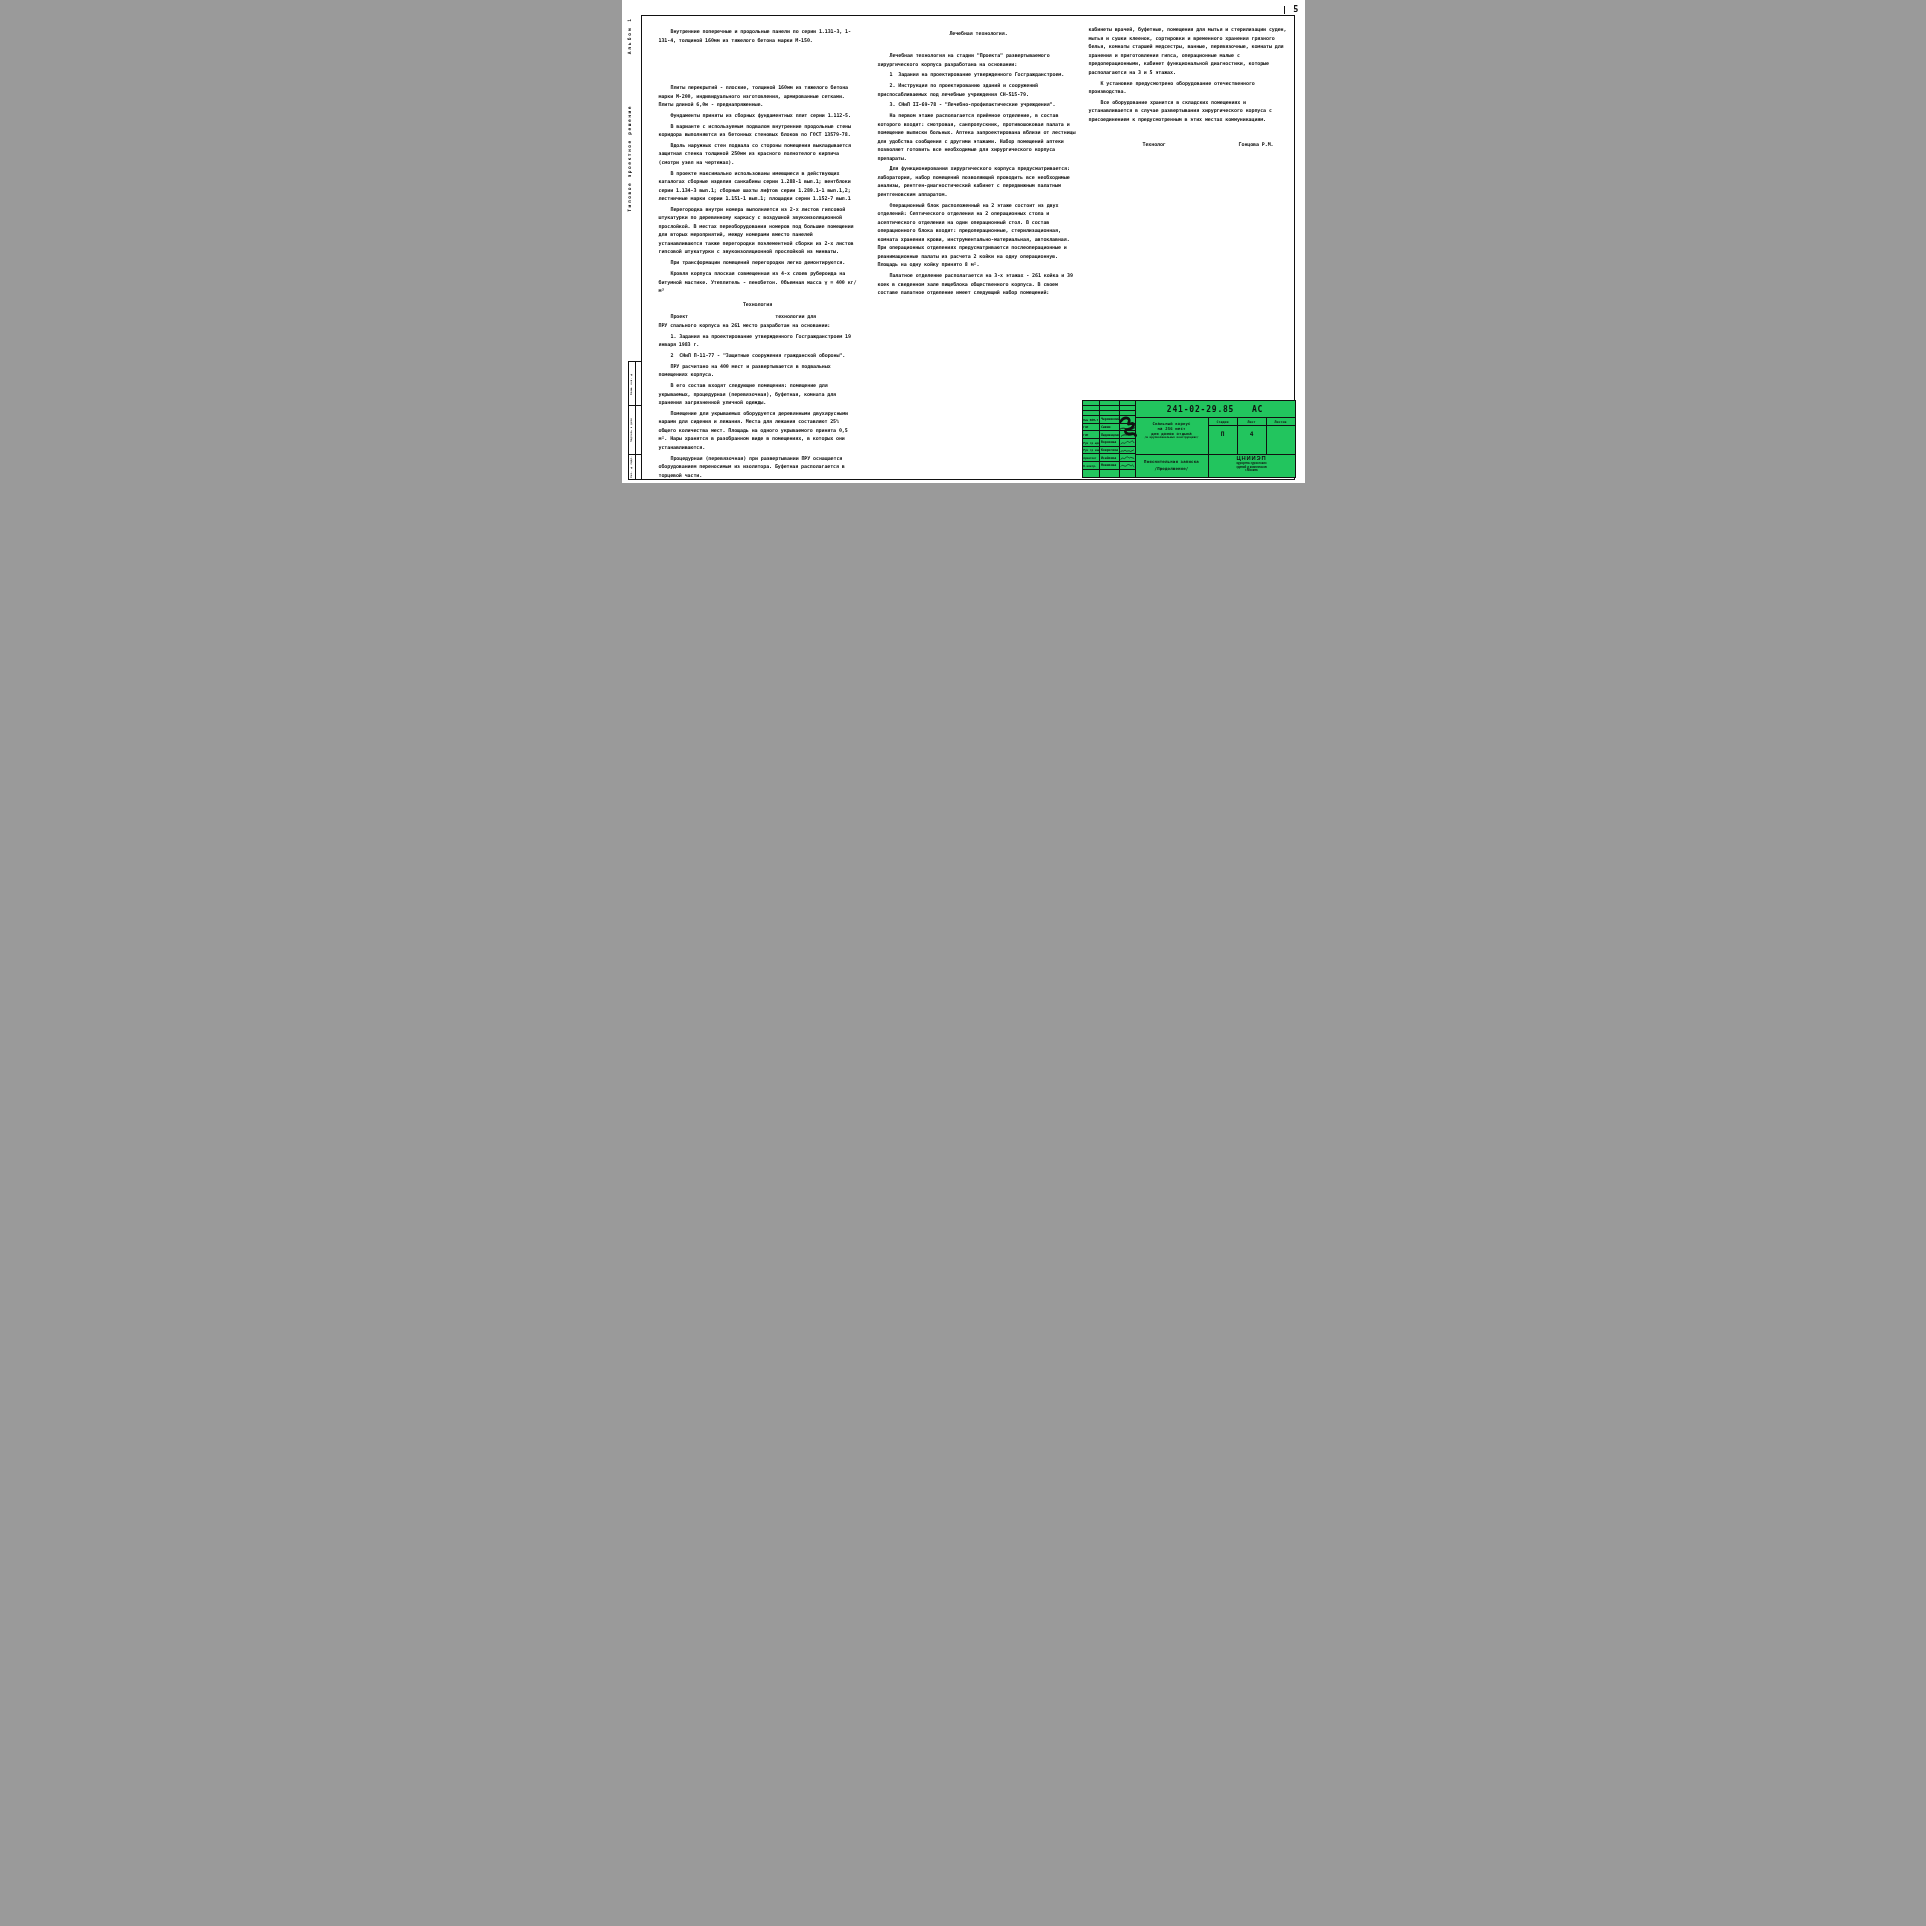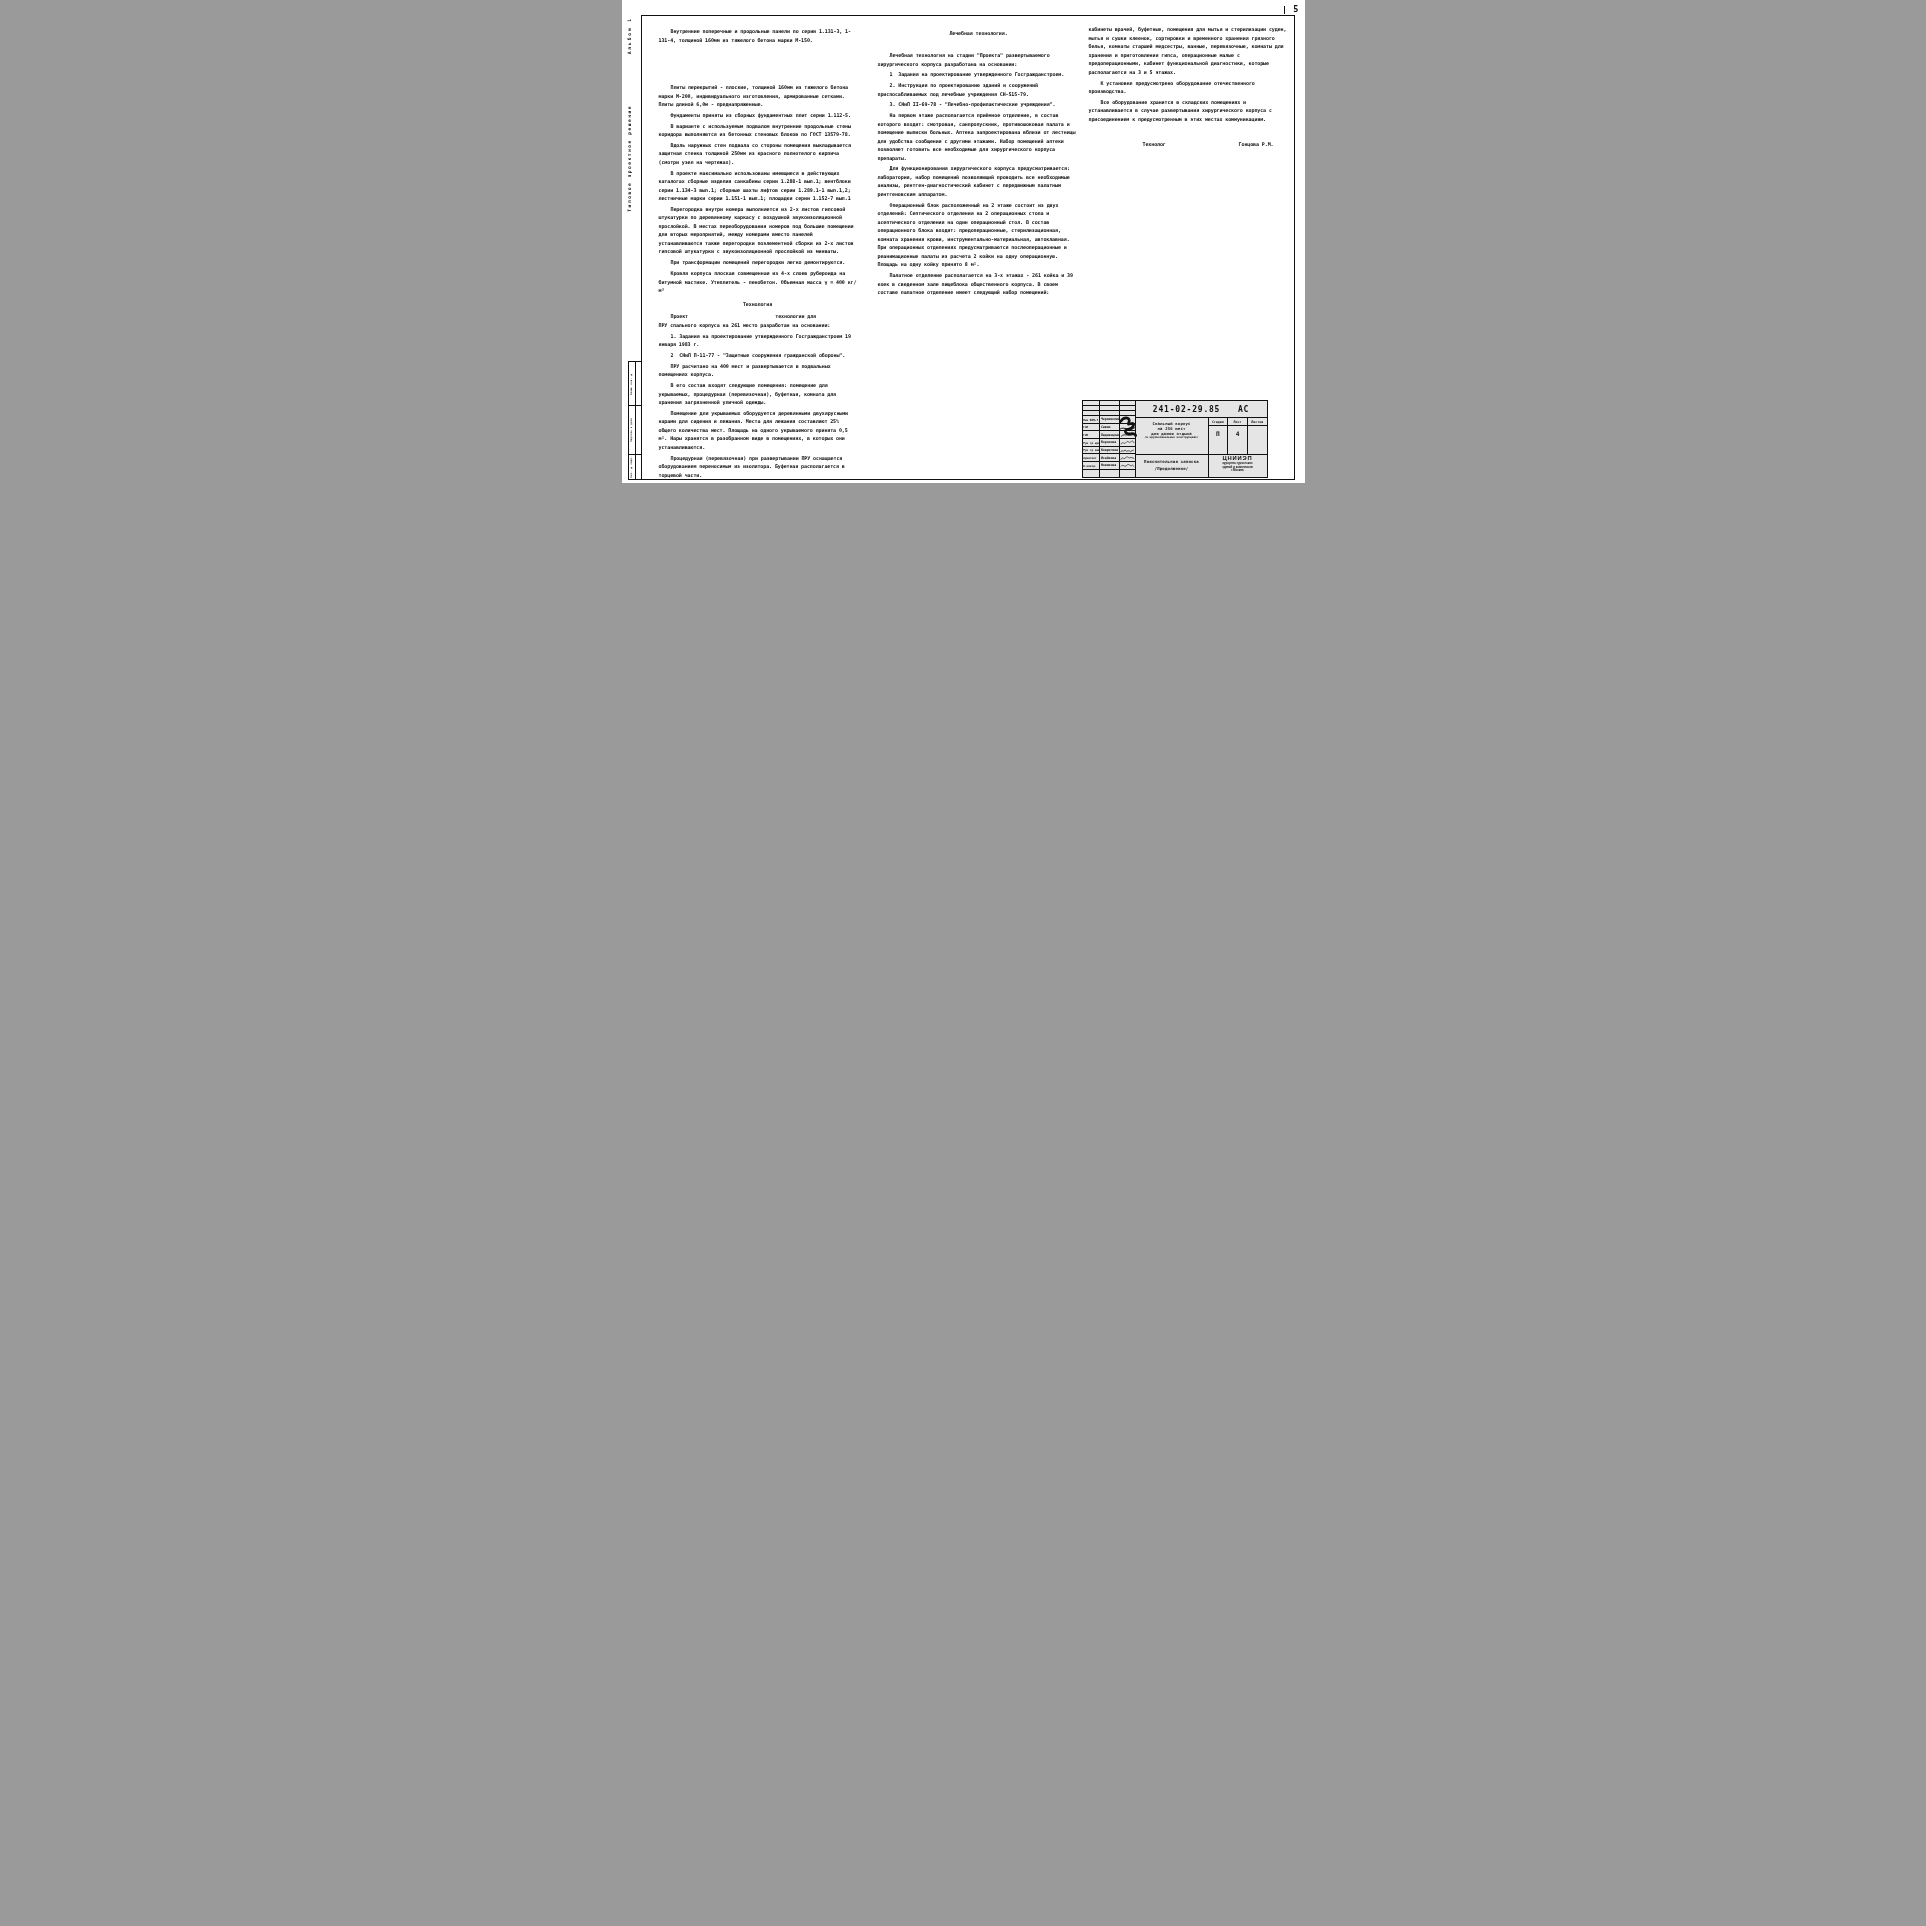--- a/index.html
+++ b/index.html
@@ -42,21 +42,21 @@
   .col2{left:256px;top:27px;width:202px;}
   .col3{left:467px;top:25.4px;width:199px;}
   .col p{margin:0 0 2.3px 0;text-indent:2.4em;white-space:pre-wrap;}
   .col p.noindent{text-indent:0;}
   .gap-after{margin-bottom:39px !important;}
   .heading{text-align:center;text-indent:0 !important;margin:5.4px 0 3.9px 0 !important;}
   .col2 .heading{margin:1.5px 0 14px 0 !important;}
   .sig-row{display:flex;justify-content:space-between;margin-top:17px;padding:0 14px 0 54px;}
 
   
-  .tb{position:absolute;left:460px;top:400px;width:186px;height:78px;border:1px solid #111;background:#e5e5e5;}
+  .tb{position:absolute;left:460px;top:400px;width:214px;height:78px;border:1px solid #111;background:#22c55e;}
   .tb-left{position:absolute;left:0;top:0;width:53px;height:100%;border-right:1px solid #111;display:flex;flex-direction:column;}
   .tb-row{display:flex;border-bottom:0.8px solid #111;}
   .tb-row.spacer{height:5px;}
   .tb-row.role{height:7.7px;}
   .tb-row.fill{flex:1;border-bottom:none;}
   .tb-row .c1{width:17.7px;border-right:0.8px solid #111;font-size:2.9px;letter-spacing:-0.1px;padding:1.5px 0.4px 0 0.8px;white-space:nowrap;overflow:hidden;}
   .tb-row .c2{width:19.6px;border-right:0.8px solid #111;font-size:3.3px;letter-spacing:-0.1px;padding:1.2px 0.4px 0 0.8px;white-space:nowrap;overflow:hidden;}
   .tb-row .c3{flex:1;position:relative;overflow:visible;}
   .sigsvg{position:absolute;left:0.4px;top:0.8px;}
   .blob{position:absolute;left:35px;top:13px;width:20px;height:27px;z-index:3;pointer-events:none;}

